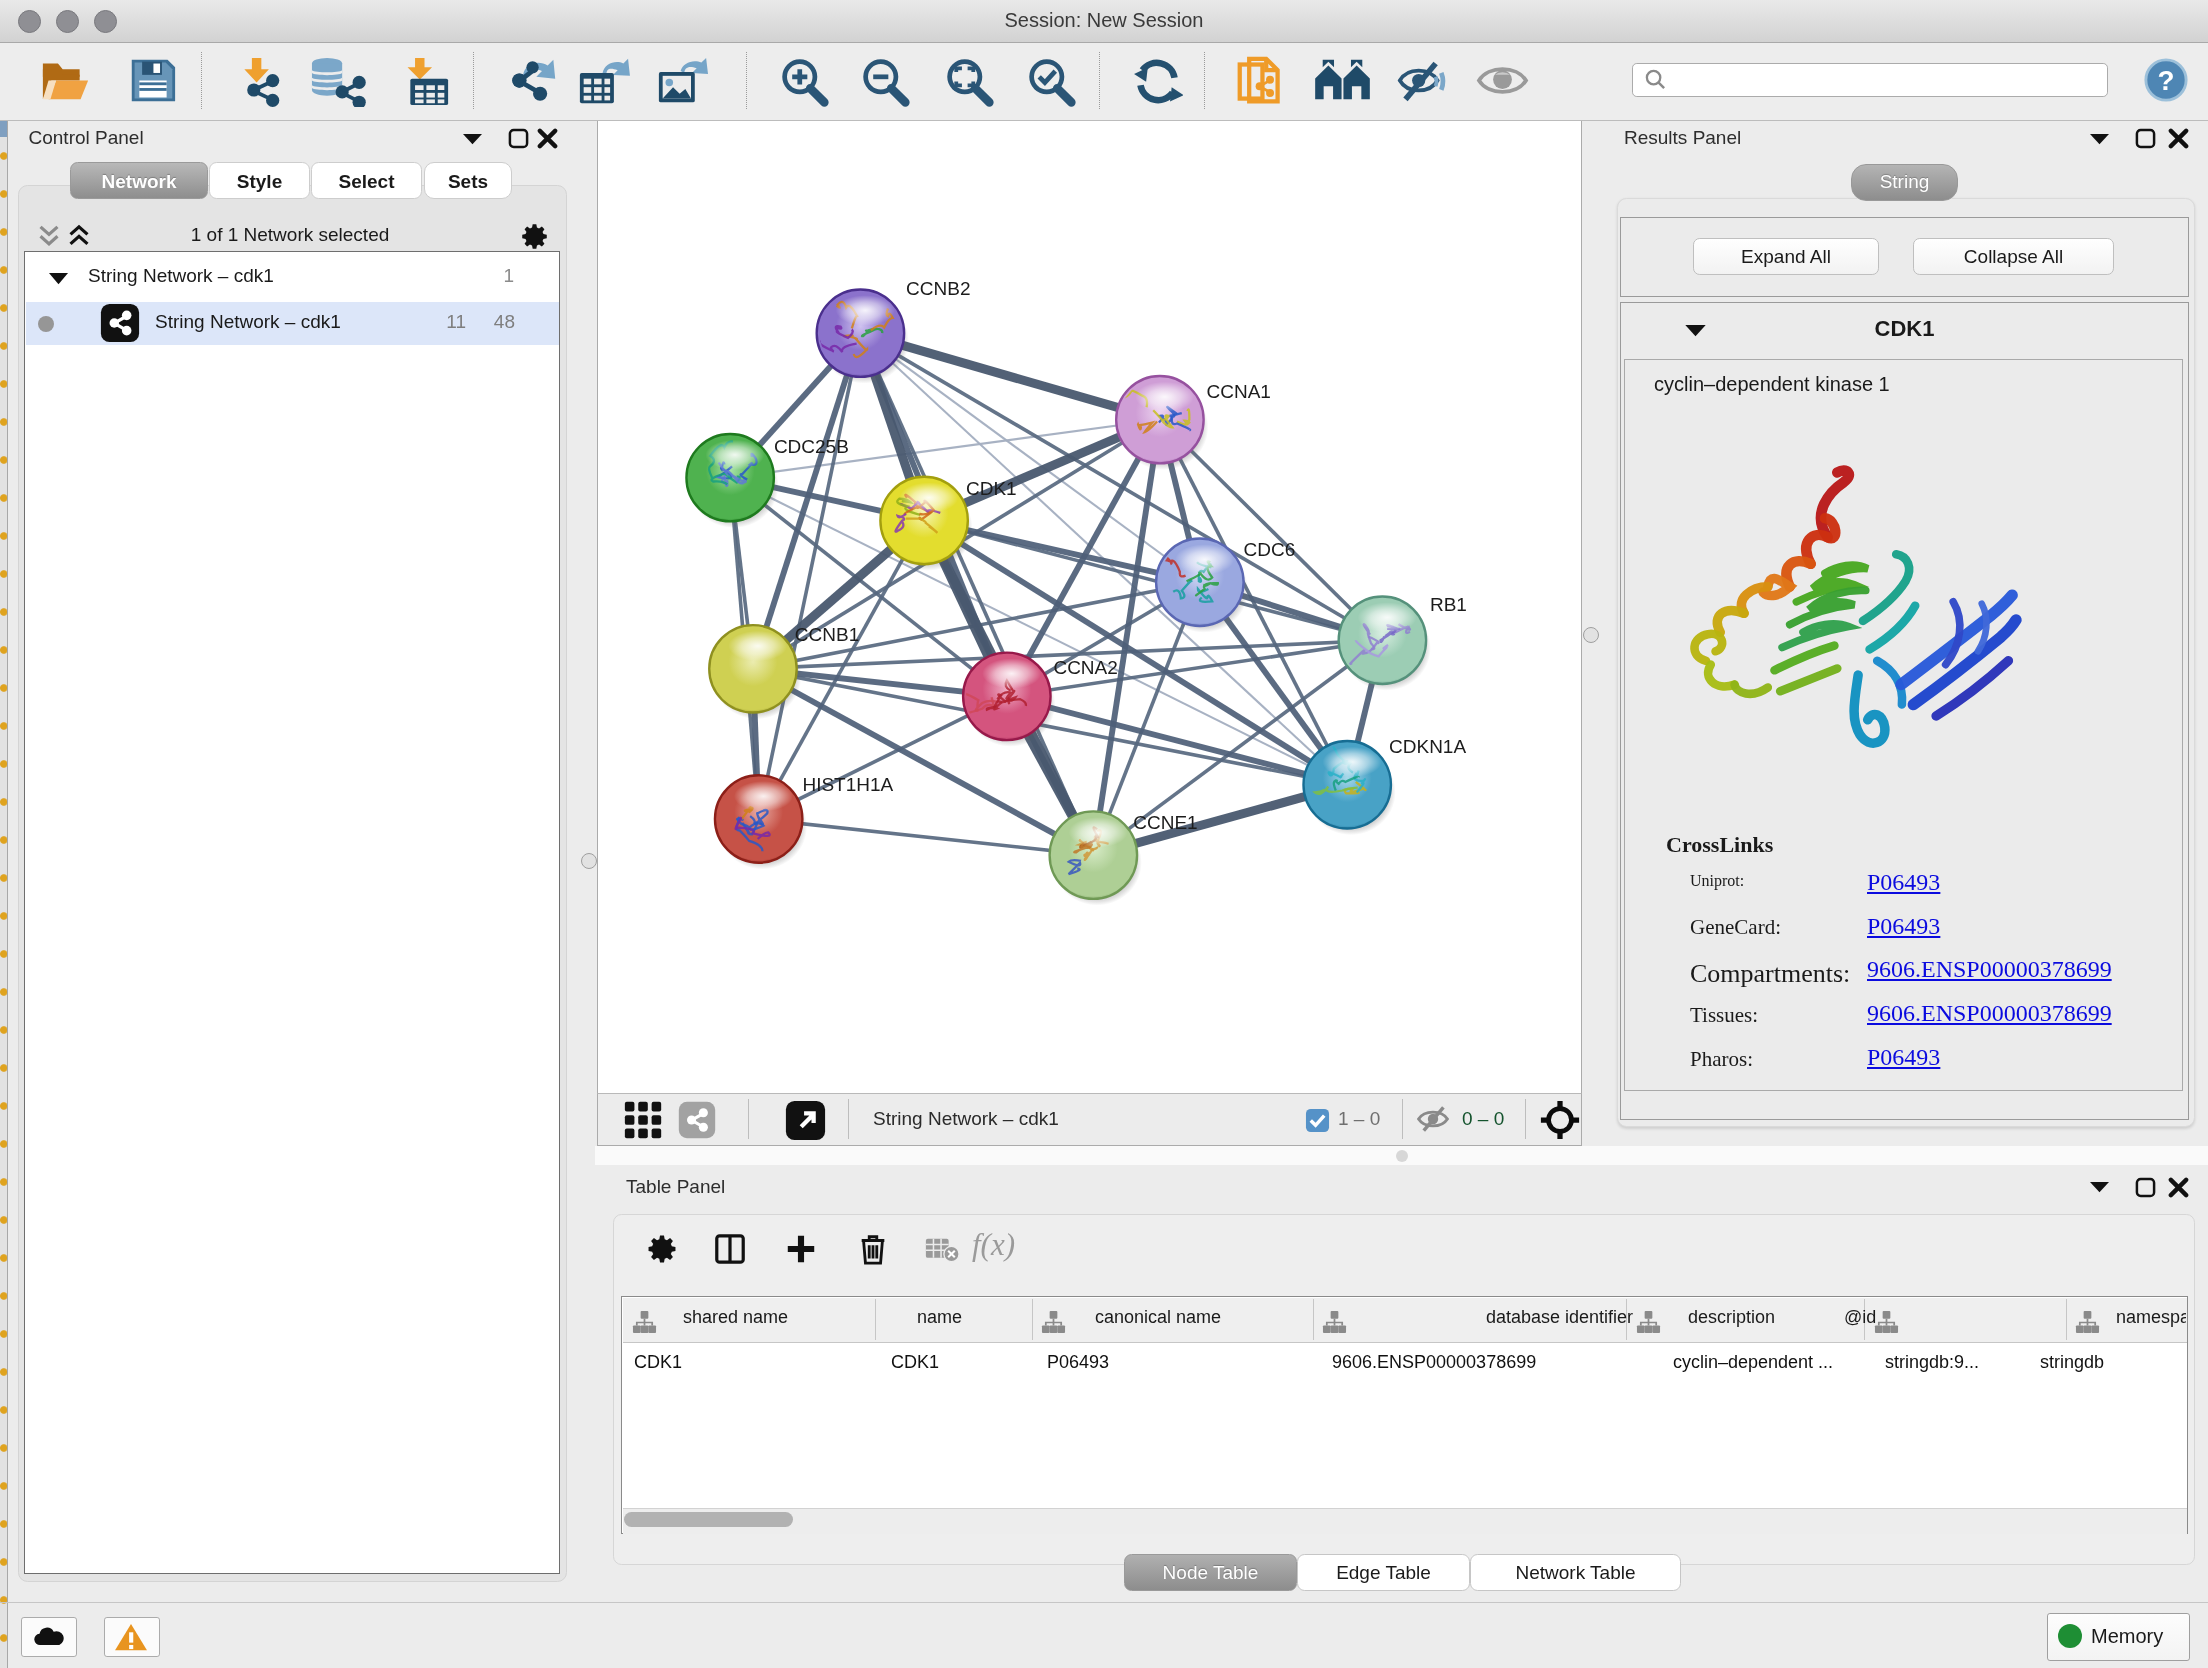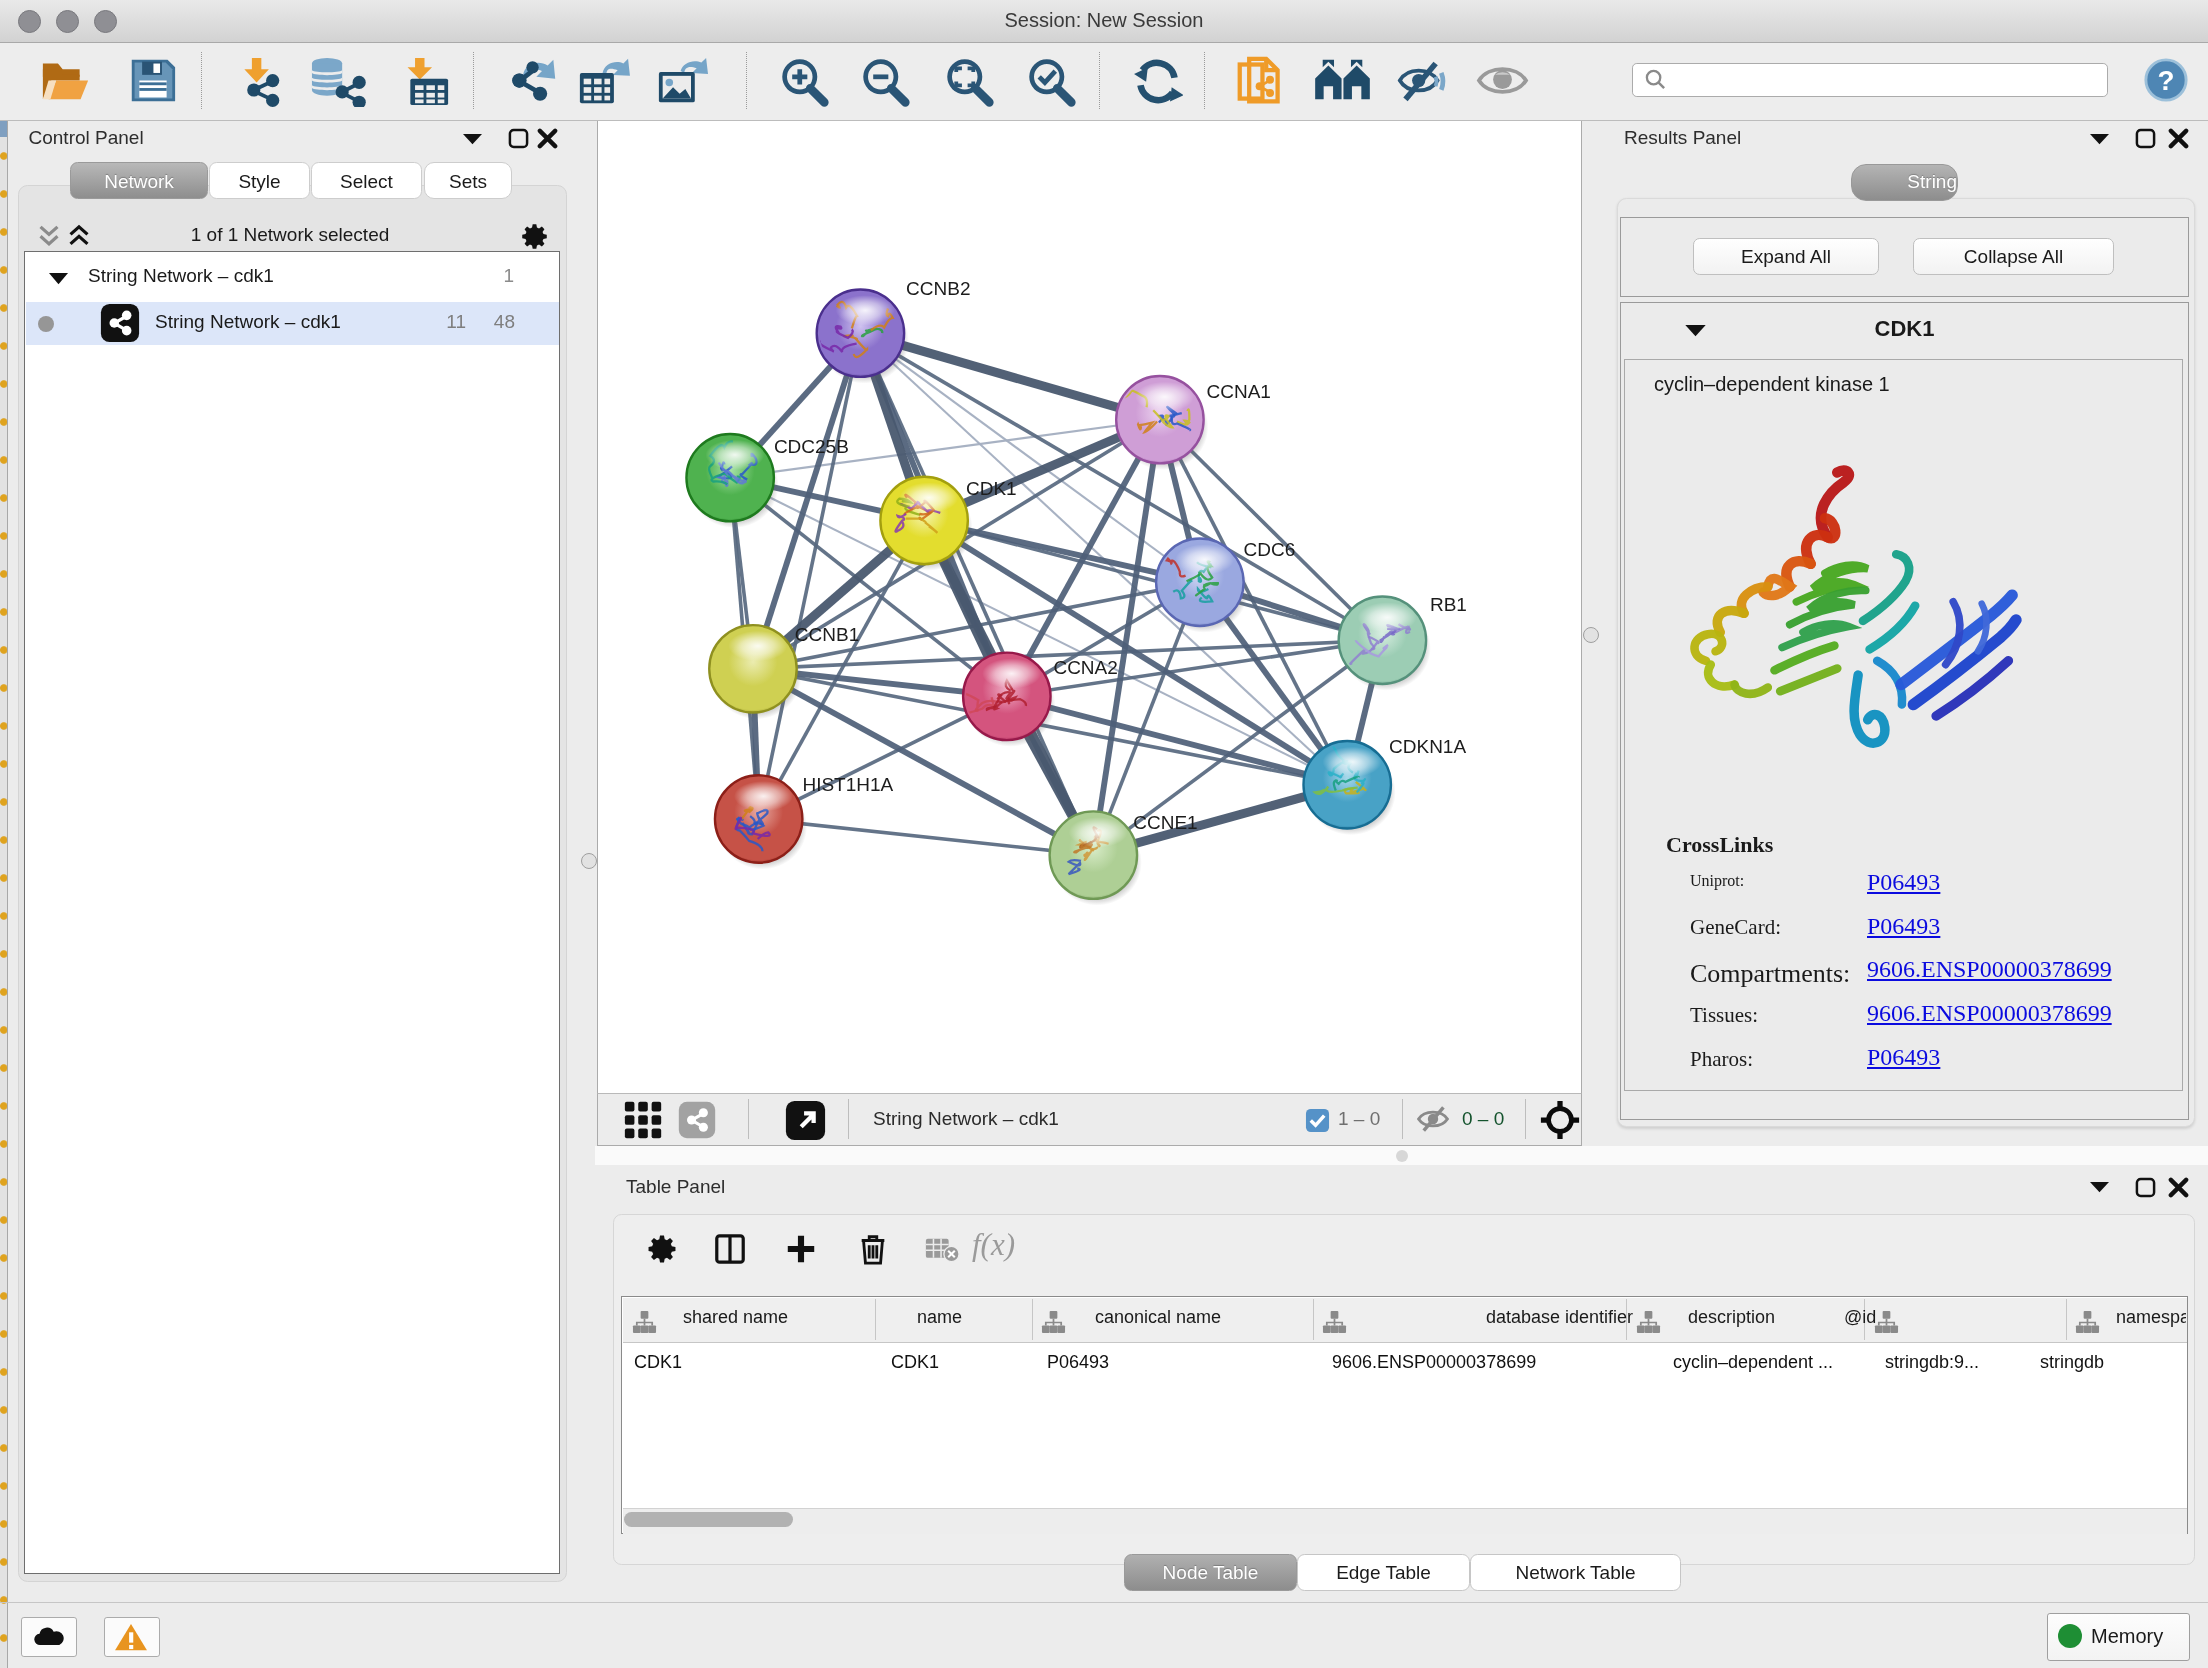--- a/index.html
+++ b/index.html
@@ -7,21 +7,21 @@
 .abs{position:absolute;}
 .titlebar{left:0;top:0;width:2208px;height:42px;background:linear-gradient(#e9e9e9,#d2d2d2);border-bottom:1px solid #a9a9a9;}
 .tl{width:21px;height:21px;border-radius:50%;background:#8f8f94;border:1px solid #79797e;top:9.5px;}
 .title{width:2208px;text-align:center;top:8.6px;font-size:20px;color:#3a3a3a;}
 .toolbar{left:0;top:43px;width:2208px;height:77px;background:#ededed;border-bottom:1px solid #bcbcbc;}
 .tsep{top:52px;height:57px;width:0;border-left:1.9px dotted #9a9a9a;position:absolute;}
 .ticon{position:absolute;top:56px;}
 .searchbox{left:1632px;top:63px;width:474px;height:32px;background:#fff;border:1px solid #ababab;border-radius:4.8px;}
 .panel-title{font-size:19px;color:#2d2d2d;}
 
-.tab{position:absolute;top:162px;height:37px;background:#fff;border:1px solid #cdcdcd;border-radius:7.6px;font-size:19px;text-align:center;line-height:37px;box-sizing:border-box;}
+.tab{position:absolute;top:162px;height:37px;background:#fff;border:1px solid #cdcdcd;border-radius:7.6px;font-size:19px;text-align:center;line-height:37px;box-sizing:border-box;font-weight:bold;}
 .tabsel{background:linear-gradient(#b8b8b8,#8e8e8e);color:#fff;border:1px solid #9a9a9a;text-shadow:0 -1px 1px rgba(0,0,0,.25);}
 .card{left:18px;top:185px;width:547px;height:1395px;background:#e4e4e4;border:1px solid #d4d4d4;border-radius:9.5px;}
 .netlist{left:24px;top:251px;width:536px;height:1323px;background:#fff;border:1.9px solid #6e6e6e;box-sizing:border-box;}
 
 .rescard{left:1617px;top:198px;width:576px;height:927px;background:#ebebeb;border:1px solid #dadada;border-radius:9.5px;box-shadow:0 1.9px 2.9px rgba(0,0,0,0.12);}
 .rbox{position:absolute;background:#ebebeb;border:1px solid #9a9a9a;box-sizing:border-box;}
 .btn{position:absolute;background:linear-gradient(#ffffff,#f2f2f2);border:1px solid #bfbfbf;border-radius:6.7px;font-size:19px;text-align:center;box-sizing:border-box;}
 .serif{font-family:"Liberation Serif",serif;margin-top:8px;}
 a.lnk{color:#0b0bdf;text-decoration:underline;}
 
@@ -657,21 +657,21 @@
 <svg class="abs" style="left:2089px;top:132px;" width="21" height="13.3" viewBox="0 0 22 14">
     <path d="M1 2 h20 L11 13z" fill="#111"></path>
   </svg>
 <svg class="abs" style="left:2135px;top:128px;" width="21" height="21" viewBox="0 0 22 22">
     <rect x="2" y="2" width="18" height="18" rx="4" fill="none" stroke="#111" stroke-width="2.6"></rect>
   </svg>
 <svg class="abs" style="left:2168px;top:128px;" width="21" height="21" viewBox="0 0 22 22">
     <path d="M3 3 L19 19 M19 3 L3 19" stroke="#111" stroke-width="4.6" stroke-linecap="round"></path>
   </svg>
 <div class="abs rescard"></div>
-<div class="abs" style="left:1851px;top:164px;width:105px;height:35px;background:linear-gradient(#b4b4b4,#8d8d8d);border:1px solid #999;border-radius:15px;color:#fff;font-size:19px;text-align:right;line-height:34px;text-shadow:0 -1px 1px rgba(0,0,0,.25);">String</div>
+<div class="abs" style="left:1851px;top:164px;width:105px;height:35px;background:linear-gradient(#b4b4b4,#8d8d8d);border:1px solid #999;border-radius:15px;color:#fff;font-size:19px;text-align:center;line-height:34px;text-shadow:0 -1px 1px rgba(0,0,0,.25);">String</div>
 <div class="rbox" style="left:1620px;top:217px;width:569px;height:80px;"></div>
 <div class="btn" style="left:1693px;top:238px;width:186px;height:37px;line-height:35px;">Expand All</div>
 <div class="btn" style="left:1913px;top:238px;width:201px;height:37px;line-height:35px;">Collapse All</div>
 <div class="rbox" style="left:1620px;top:302px;width:569px;height:818px;"></div>
 <svg class="abs" style="left:1684px;top:323px;" width="23px" height="14.3" viewBox="0 0 22 14">
     <path d="M1 2 h20 L11 13z" fill="#111"></path>
   </svg>
 <div class="abs" style="left:1620px;top:316px;width:569px;text-align:center;font-size:22px;font-weight:bold;">CDK1</div>
 <div class="rbox" style="left:1624px;top:359px;width:559px;height:732px;border-color:#a9a9a9;"></div>
 <div class="abs" style="left:1654px;top:373px;font-size:20px;">cyclin–dependent kinase 1</div>

